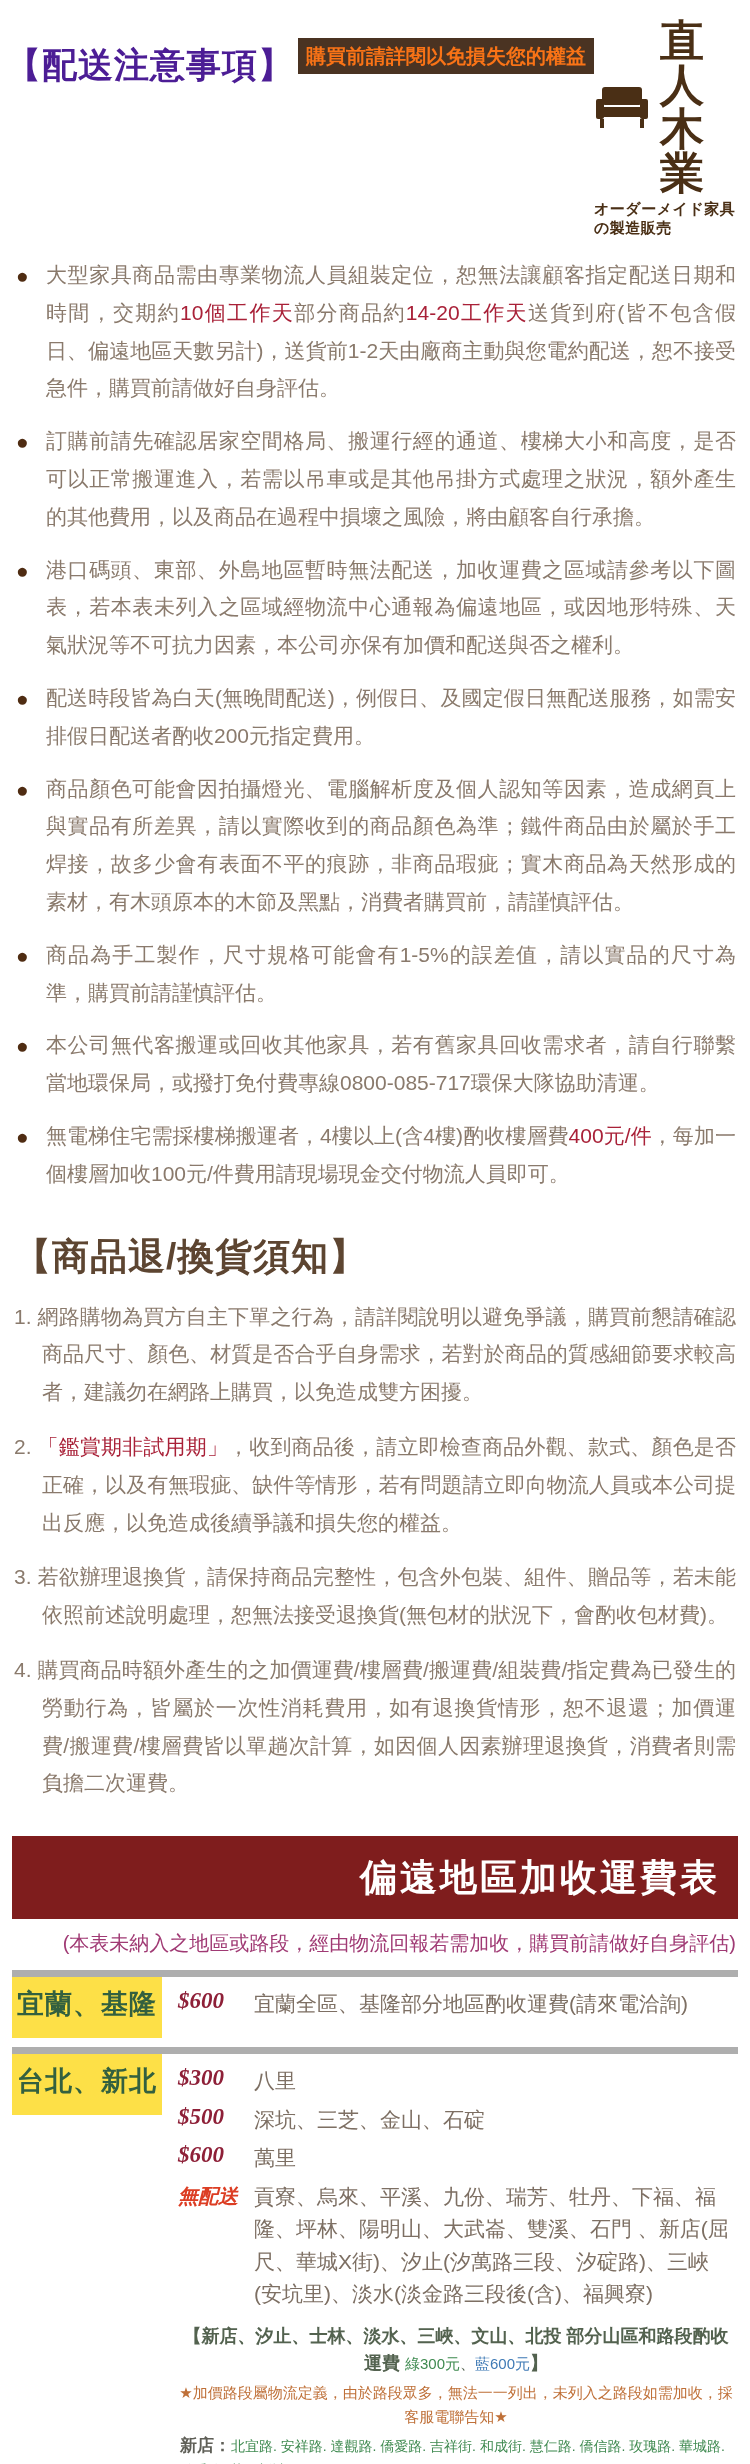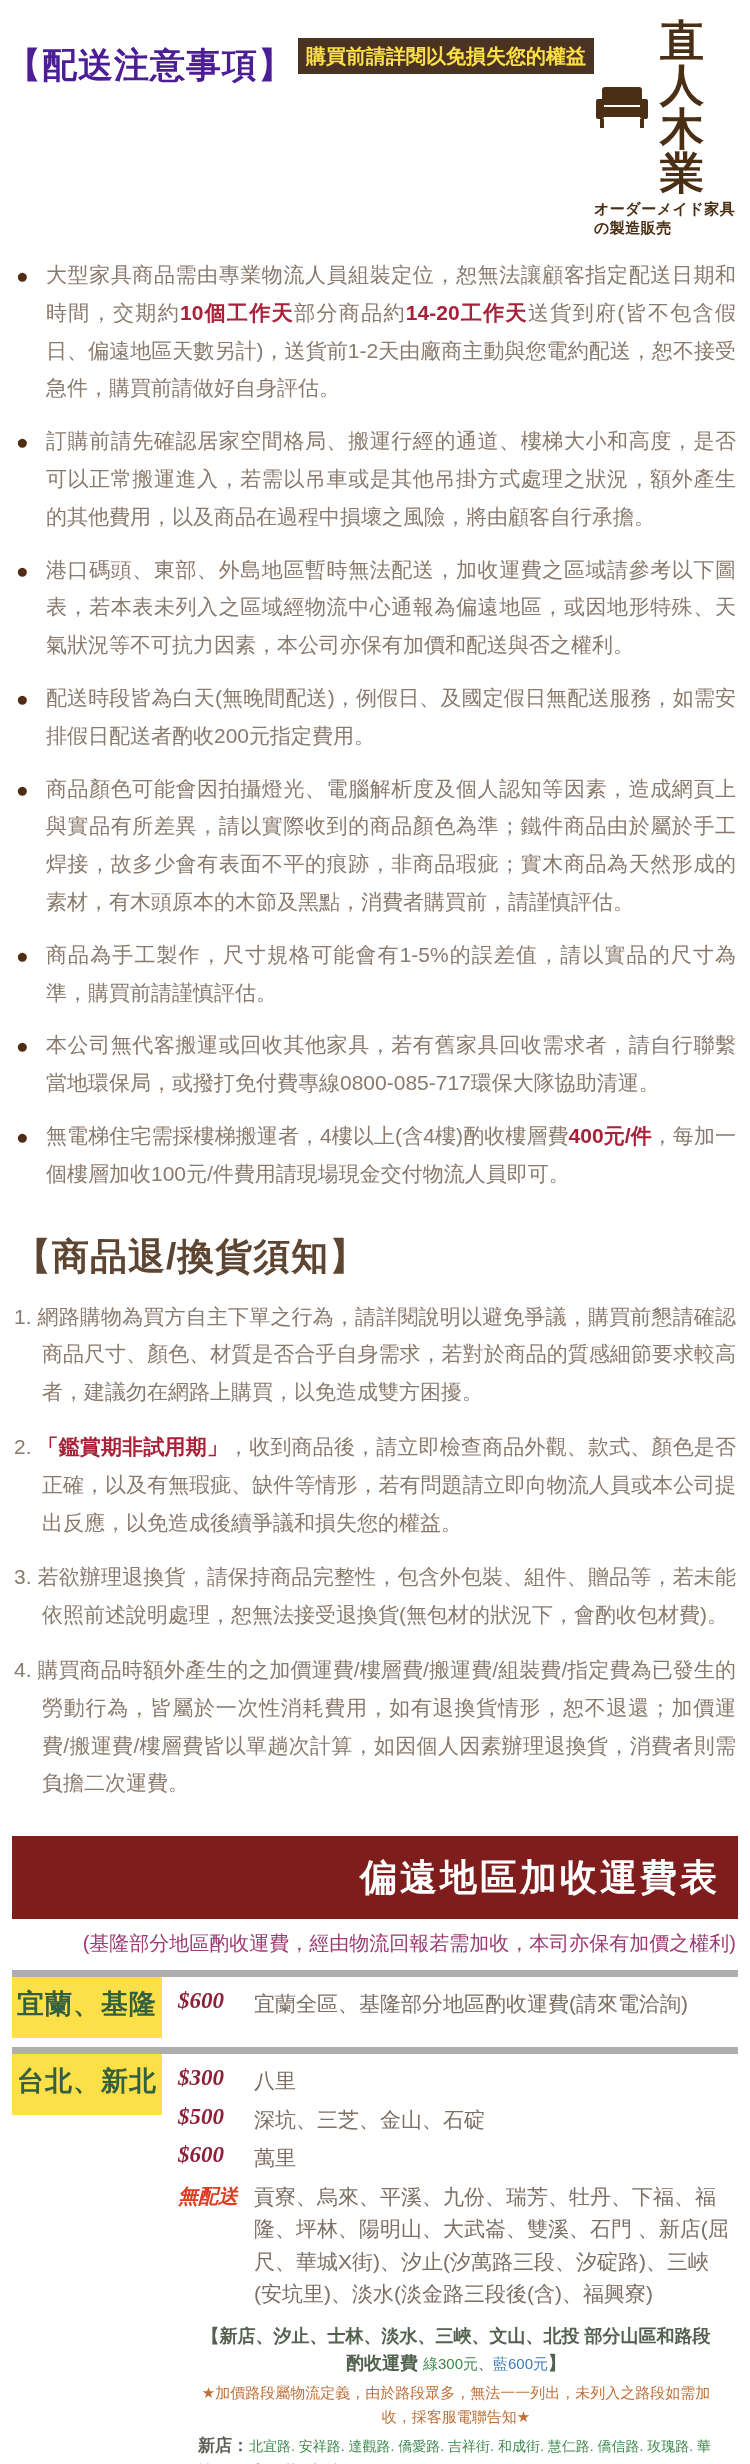--- a/index.html
+++ b/index.html
@@ -3,31 +3,31 @@
 <meta charset="utf-8">
 <style>
   html,body{margin:0;padding:0;background:#fff;}
   body{width:750px;min-height:2464px;font-family:"Liberation Sans","DejaVu Sans",sans-serif;-webkit-font-smoothing:antialiased;}
   .page{width:750px;overflow:hidden;background:#fff;}
 
   
   .header{display:flex;justify-content:space-between;align-items:flex-start;padding:20px 8px 4px 6px;}
   .title-wrap{display:flex;align-items:flex-end;margin-top:18px;}
   .page-title{font-size:35px;font-weight:bold;color:#4c1d95;letter-spacing:1px;white-space:nowrap;}
-  .badge{background:#4a3322;color:#fde047;font-size:20px;font-weight:bold;padding:5px 8px 4px;margin-left:4px;margin-bottom:15px;white-space:nowrap;}
+  .badge{background:#4a3322;color:#f97316;font-size:20px;font-weight:bold;padding:5px 8px 4px;margin-left:4px;margin-bottom:15px;white-space:nowrap;}
   .brand{display:flex;flex-direction:column;align-items:center;padding-right:2px;}
   .brand-top{display:flex;align-items:center;gap:10px;}
   .brand-name{font-family:"Liberation Serif","DejaVu Serif",serif;font-size:44px;font-weight:bold;color:#4a2f15;letter-spacing:1px;line-height:1;}
   .brand-sub{font-size:15px;font-weight:bold;color:#4a2f15;margin-top:4px;letter-spacing:0.5px;}
 
   
   .notices{padding:14px 14px 0 14px;}
   .notice{position:relative;padding-left:32px;color:#8a7a6c;font-size:21px;line-height:1.8;margin-bottom:15px;text-align:justify;}
   .notice .dot{position:absolute;left:2px;top:1px;color:#4f2c12;font-size:21px;}
-  .s-red{color:#a92138;font-weight:bold;}
+  .s-red{color:#a92138;font-weight:normal;}
 
   
   .returns{padding:4px 14px 0 14px;}
   .returns-title{font-size:37px;font-weight:bold;color:#5d4531;margin:20px 0 16px 0;letter-spacing:1px;}
   .return-item{padding-left:28px;text-indent:-28px;color:#8a7a6c;font-size:21px;line-height:1.8;margin-bottom:17px;text-align:justify;}
 
   
   .fee{margin-top:34px;}
   .fee-banner{margin:0 12px;background:#7f1d1d;color:#fff;font-size:37px;font-weight:bold;text-align:right;padding:17px 18px 16px;letter-spacing:3px;}
   .fee-note{color:#a03a74;font-size:20px;text-align:right;padding:11px 14px 13px;}
@@ -35,21 +35,21 @@
   .fee-row{border-top:7px solid #aeaeae;display:flex;padding-bottom:9px;}
   .fee-label{min-width:150px;max-width:150px;background:#fde047;color:#33603f;font-size:27px;font-weight:bold;text-align:center;padding:9px 2px 16px;align-self:flex-start;letter-spacing:1px;box-sizing:border-box;}
   .fee-content{flex:1;padding:5px 4px 0 16px;}
   .fee-entry{display:flex;margin:6px 0;}
   .fee-price{min-width:76px;font-family:"Liberation Serif","DejaVu Serif",serif;font-size:23px;font-weight:bold;color:#8e2038;font-style:italic;}
   .fee-price.noship{font-family:"Liberation Sans","DejaVu Sans",sans-serif;font-size:20px;color:#dc3d23;padding-top:2px;}
   .fee-areas{flex:1;color:#7d6f63;font-size:21px;line-height:1.55;}
 
   
   .subnote{margin:12px 0 6px;}
-  .sub-line{margin:4px 18px;line-height:1.5;}
+  .sub-line{margin:4px 0;line-height:1.5;}
   .sub-center{text-align:center;}
   .sub-left{text-align:left;padding-left:2px;}
   .s-gg{color:#53624f;font-size:18px;font-weight:bold;}
   .s-ggsm{color:#53624f;font-size:15px;}
   .s-green{color:#3f8a50;font-size:15px;}
   .s-blue{color:#3f7ab5;font-size:15px;}
   .s-orange{color:#bf7038;font-size:15px;}
   .s-lbl{color:#5f5f57;font-size:17px;font-weight:bold;}
   .s-glist{color:#3f8a50;font-size:14px;}
 </style>
@@ -97,21 +97,21 @@
     <div id="return-items">
         <div class="return-item"><span>1. 網路購物為買方自主下單之行為，請詳閱說明以避免爭議，購買前懇請確認商品尺寸、顏色、材質是否合乎自身需求，若對於商品的質感細節要求較高者，建議勿在網路上購買，以免造成雙方困擾。</span></div>
         <div class="return-item"><span>2. </span><span class="s-red">「鑑賞期非試用期」</span><span>，收到商品後，請立即檢查商品外觀、款式、顏色是否正確，以及有無瑕疵、缺件等情形，若有問題請立即向物流人員或本公司提出反應，以免造成後續爭議和損失您的權益。</span></div>
         <div class="return-item"><span>3. 若欲辦理退換貨，請保持商品完整性，包含外包裝、組件、贈品等，若未能依照前述說明處理，恕無法接受退換貨(無包材的狀況下，會酌收包材費)。</span></div>
         <div class="return-item"><span>4. 購買商品時額外產生的之加價運費/樓層費/搬運費/組裝費/指定費為已發生的勞動行為，皆屬於一次性消耗費用，如有退換貨情形，恕不退還；加價運費/搬運費/樓層費皆以單趟次計算，如因個人因素辦理退換貨，消費者則需負擔二次運費。</span></div>
       </div>
   </div>
 
   <div class="fee">
     <div class="fee-banner">偏遠地區加收運費表</div>
-    <div class="fee-note">(基隆部分地區酌收運費，經由物流回報若需加收，本司亦保有加價之權利)</div>
+    <div class="fee-note">(本表未納入之地區或路段，經由物流回報若需加收，購買前請做好自身評估)</div>
     <div class="fee-rows" id="fee-rows">
         <div class="fee-row">
           <div class="fee-label">宜蘭、基隆</div>
           <div class="fee-content">
             <div class="fee-entry">
               <span class="fee-price">$600</span>
               <div class="fee-areas"><span>宜蘭全區、基隆部分地區酌收運費(請來電洽詢)</span></div>
             </div>
           </div>
         </div>

